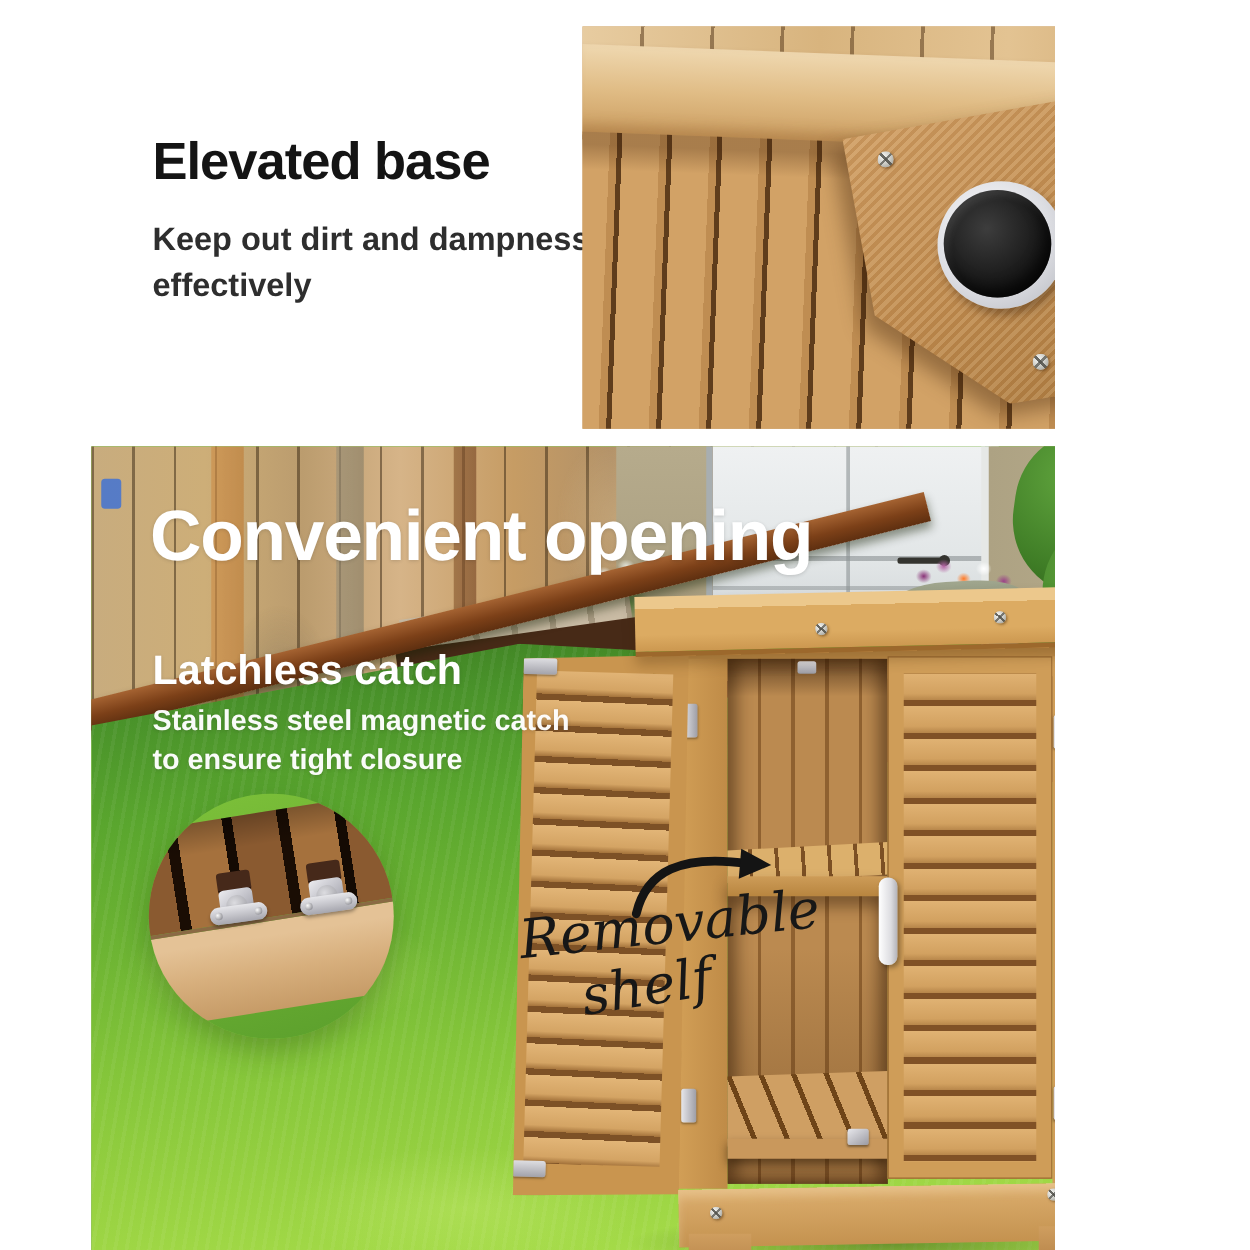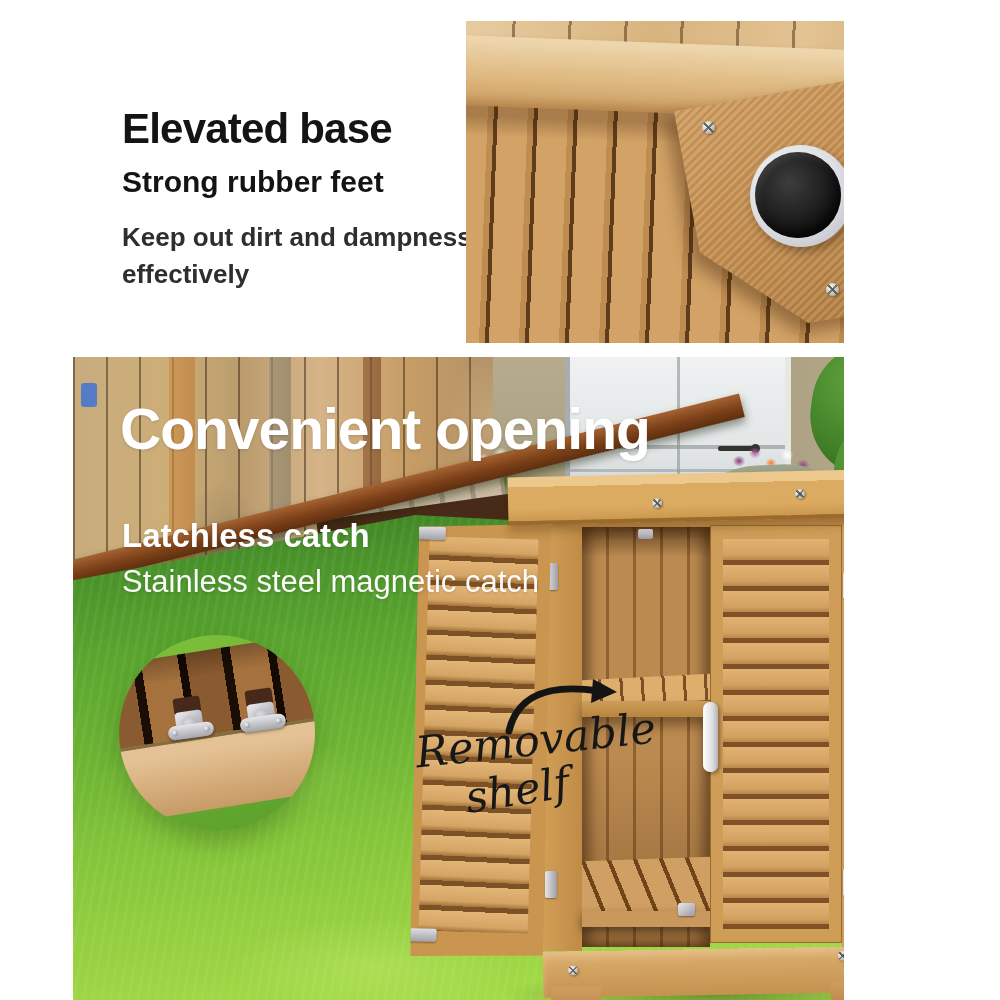--- a/index.html
+++ b/index.html
@@ -111,21 +111,21 @@
       radial-gradient(180px 70px at 18% 55%, rgba(215,245,120,.30), transparent 70%),
       radial-gradient(220px 80px at 55% 75%, rgba(220,248,130,.25), transparent 70%),
       radial-gradient(160px 60px at 85% 60%, rgba(215,245,120,.28), transparent 70%),
       radial-gradient(200px 70px at 35% 90%, rgba(225,250,140,.22), transparent 70%);}
 
   
   .bt-heading{left:47px;top:42px;margin:0;font-size:57px;line-height:1.06;font-weight:800;
     letter-spacing:-1px;color:var(--overlay-text,#fff);text-shadow:0 1px 3px rgba(40,40,40,.18);}
   .bt-sub{left:49px;top:160px;margin:0;font-size:33px;font-weight:700;color:var(--overlay-text,#fff);
     text-shadow:0 1px 3px rgba(40,40,40,.18);}
-  .bt-body{left:49px;top:204px;margin:0;font-size:31px;font-weight:400;line-height:1.35;
+  .bt-body{left:49px;top:204px;margin:0;font-size:23px;font-weight:700;line-height:1.35;
     color:rgba(255,255,255,.97);text-shadow:0 1px 3px rgba(40,40,40,.2);}
 
   
   .inset-circle{left:46px;top:278px;width:196px;height:196px;border-radius:50%;overflow:hidden;
     background:linear-gradient(160deg,#7ec23a,#5a9e2c);box-shadow:0 10px 24px rgba(25,55,10,.28);}
   .ic-wood{left:-12px;top:14px;width:226px;height:158px;transform:rotate(-9deg);}
   .ic-slats{left:0;top:0;width:100%;height:84px;
     background:
       linear-gradient(180deg, rgba(0,0,0,.25), transparent 30%),
       repeating-linear-gradient(90deg,#8a5a30 0 36px,#1a0d04 36px 45px,#a5713d 45px 82px,#140a03 82px 90px);}
@@ -197,21 +197,20 @@
   .arrow-svg{left:428px;top:318px;width:120px;height:62px;overflow:visible;}
 </style>
 </head>
 <body>
 
 <div class="canvas">
 
   <section style="position:absolute;inset:0 0 auto 0;height:336px;">
     <div class="top-text">
       <h1>Elevated base</h1>
-      <h2>Strong rubber feet</h2>
       <p><span style="position:static;">Keep out dirt and dampness</span><br>
       <span style="position:static;">effectively</span></p>
     </div>
 
     <div class="top-photo">
       <div class="tp-top-slats"></div>
       <div class="tp-beam"></div>
       <div class="tp-wall"></div>
       <div class="tp-right-post"></div>
       <div class="tp-block-wrap">
@@ -326,21 +325,21 @@
         <div class="ic-cap"></div>
         <div class="ic-body"></div>
         <div class="ic-plate"></div>
       </div>
     </div>
 
     <h2 class="bt-heading"><span style="position:static;">Convenient opening</span><br>
       </h2>
     <h3 class="bt-sub">Latchless catch</h3>
     <p class="bt-body"><span style="position:static;">Stainless steel magnetic catch</span><br>
-      </p>
+      <span style="position:static;">to ensure tight closure</span></p>
 
     <svg class="arrow-svg" viewBox="0 0 120 62">
       <path d="M8,56 C16,22 44,8 98,16" fill="none" stroke="#141414" stroke-width="7" stroke-linecap="round"></path>
       <path d="M92,4 L116,17 L90,28 Z" fill="#141414"></path>
     </svg>
     <span class="annotation-line ann-1">Removable</span>
     <span class="annotation-line ann-2">shelf</span>
   </section>
 </div>
 

